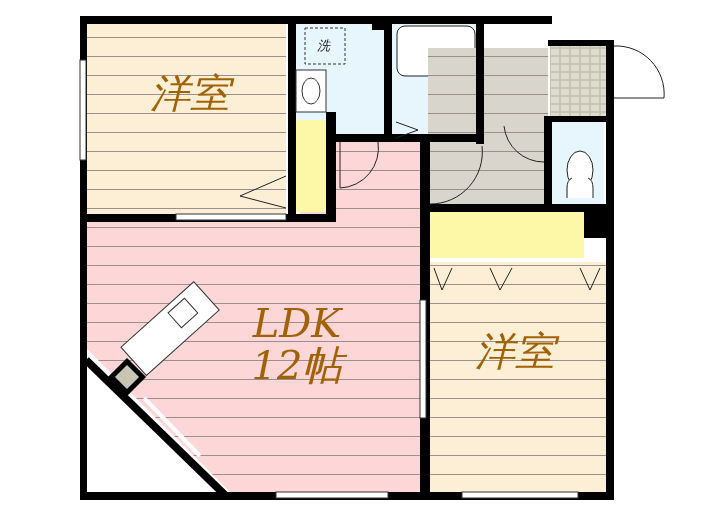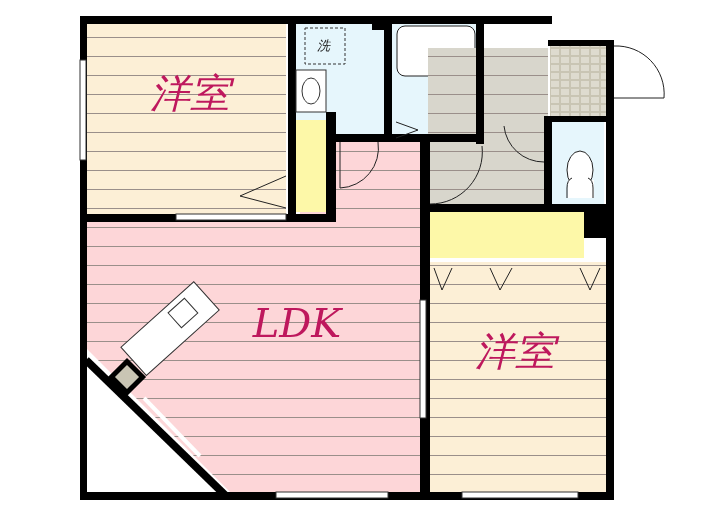--- a/index.html
+++ b/index.html
@@ -1,18 +1,18 @@
 <!DOCTYPE html>
 <html><head>
 <meta charset="utf-8">
 <style>
   html,body{margin:0;padding:0;background:#ffffff;}
   body{width:720px;height:512px;overflow:hidden;position:relative;font-family:"DejaVu Serif",serif;}
   svg{position:absolute;left:0;top:0;}
-  .lbl{position:absolute;font-family:"DejaVu Serif",serif;font-style:italic;color:#be185d;text-align:center;line-height:1.05;}
+  .lbl{position:absolute;font-family:"DejaVu Serif",serif;font-style:italic;color:#a16207;text-align:center;line-height:1.05;}
   .wash{position:absolute;font-family:"DejaVu Sans",sans-serif;font-style:italic;font-size:13px;color:#222;}
 </style>
 </head>
 <body>
 
 <svg width="720" height="512" viewBox="0 0 720 512">
   <defs>
     <pattern id="lines" width="10" height="19" patternUnits="userSpaceOnUse">
       <line x1="0" y1="18.5" x2="10" y2="18.5" stroke="#9a8f8a" stroke-width="1"></line>
     </pattern>
@@ -104,17 +104,18 @@
 </svg>
 
 <div class="wash" style="left:317px;top:37px;">洗</div>
 
 <div class="lbl" style="left:110px;top:72px;width:160px;font-size:40px;">
   <div>洋室</div>
 </div>
 
 <div class="lbl" style="left:222px;top:302px;width:150px;font-size:40px;">
   <div>LDK</div>
+  <div>12帖</div>
 </div>
 
 <div class="lbl" style="left:440px;top:330px;width:150px;font-size:40px;">
   <div>洋室</div>
 </div>
 
 </body></html>

